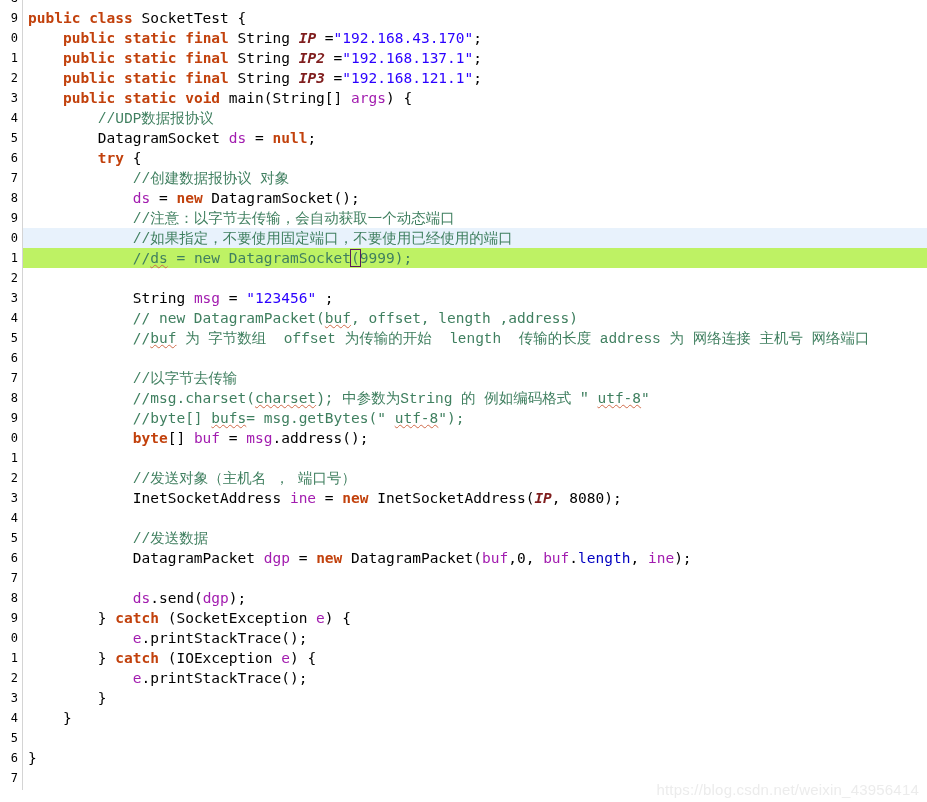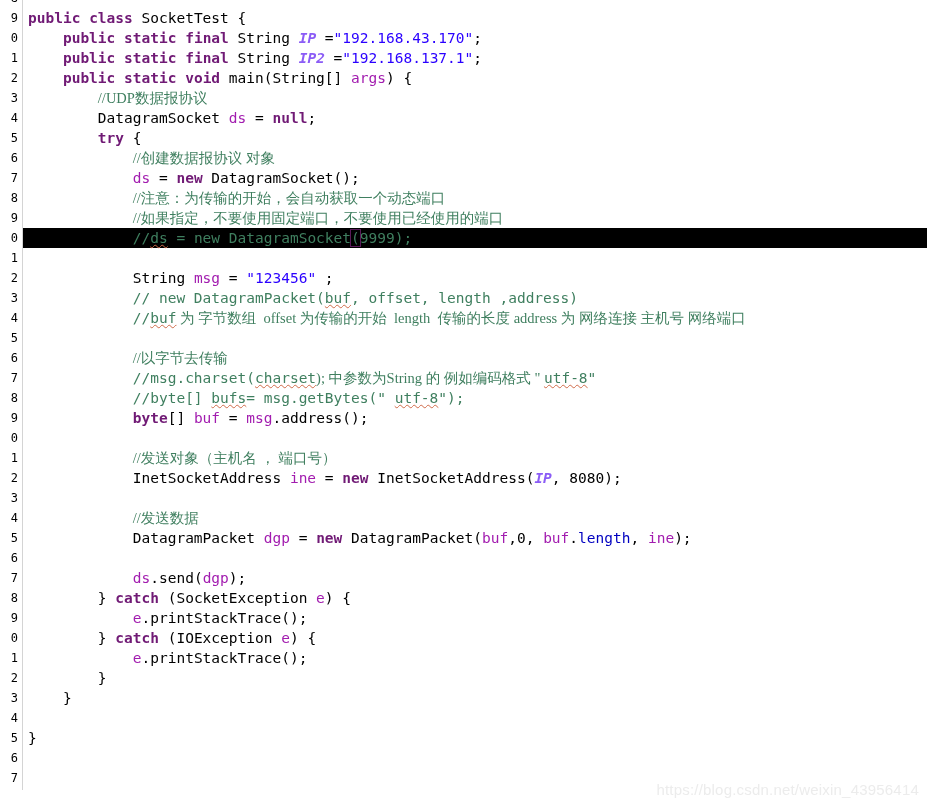--- a/index.html
+++ b/index.html
@@ -58,50 +58,50 @@
   }
   .line {
     height: 20px;
     line-height: 20px;
     font-size: 14.5px;
     white-space: pre;
     padding-left: 5px;
     box-sizing: border-box;
     letter-spacing: 0px;
   }
-  .line.hl { background: #000000; }
+  .line.hl { background: #bef264; }
 
   
   #hl-band {
     position: absolute;
     left: 23px;
     width: 904px;
     height: 20px;
     background: #e8f2fc;
     z-index: 0;
   }
   #hl-band-gutter {
     position: absolute;
     left: 0;
     width: 22px;
     height: 20px;
     background: #e8f2fc;
     z-index: 2;
   }
 
   
-  .kw   { color: #701a75; font-weight: bold; }
+  .kw   { color: #c2410c; font-weight: bold; }
   .plain{ color: #000000; }
   .str  { color: #2a00ff; }
   .cmt  { color: #3f7f5f; }
-  .fld  { color: #8b5cf6; font-weight: bold; font-style: italic; }
+  .fld  { color: #7f1d1d; font-weight: bold; font-style: italic; }
   .fldn { color: #0000c0; }
   .var  { color: #a21caf; }
   .num  { color: #000000; }
-  .cjk  { font-family: Liberation Serif, serif; }
+  .cjk  { font-family: Liberation Mono, monospace; }
 
   
   .sq {
     text-decoration: underline;
     text-decoration-style: wavy;
     text-decoration-color: #d06b4a;
     text-decoration-thickness: 1px;
     text-underline-offset: 1px;
   }
   
@@ -174,27 +174,28 @@
       <div class="gutter-row"><span class="num">6</span></div>
       <div class="gutter-row"><span class="num">7</span></div>
       <div class="gutter-row"></div>
     </div>
 
   <div id="code" style="margin-top: -12px;">
       <div class="line"><span class="plain"></span>&nbsp;</div>
       <div class="line"><span class="plain"></span><span class="kw">public</span><span class="plain"> </span><span class="kw">class</span><span class="plain"> SocketTest {</span></div>
       <div class="line"><span class="plain">    </span><span class="kw">public</span><span class="plain"> </span><span class="kw">static</span><span class="plain"> </span><span class="kw">final</span><span class="plain"> String </span><span class="fld">IP</span><span class="plain"> =</span><span class="str">"192.168.43.170"</span><span class="plain">;</span></div>
       <div class="line"><span class="plain">    </span><span class="kw">public</span><span class="plain"> </span><span class="kw">static</span><span class="plain"> </span><span class="kw">final</span><span class="plain"> String </span><span class="fld">IP2</span><span class="plain"> =</span><span class="str">"192.168.137.1"</span><span class="plain">;</span></div>
+      <div class="line"><span class="plain">    </span><span class="kw">public</span><span class="plain"> </span><span class="kw">static</span><span class="plain"> </span><span class="kw">final</span><span class="plain"> String </span><span class="fld">IP3</span><span class="plain"> =</span><span class="str">"192.168.121.1"</span><span class="plain">;</span></div>
       <div class="line"><span class="plain">    </span><span class="kw">public</span><span class="plain"> </span><span class="kw">static</span><span class="plain"> </span><span class="kw">void</span><span class="plain"> main(String[] </span><span class="var">args</span><span class="plain">) {</span></div>
       <div class="line"><span class="plain">        </span><span class="cmt cjk">//UDP数据报协议</span></div>
       <div class="line"><span class="plain">        </span><span class="plain">DatagramSocket </span><span class="var">ds</span><span class="plain"> = </span><span class="kw">null</span><span class="plain">;</span></div>
       <div class="line"><span class="plain">        </span><span class="kw">try</span><span class="plain"> {</span></div>
       <div class="line"><span class="plain">            </span><span class="cmt cjk">//创建数据报协议 对象</span></div>
       <div class="line"><span class="plain">            </span><span class="var">ds</span><span class="plain"> = </span><span class="kw">new</span><span class="plain"> DatagramSocket();</span></div>
-      <div class="line"><span class="plain">            </span><span class="cmt cjk">//注意：为传输的开始，会自动获取一个动态端口</span></div>
+      <div class="line"><span class="plain">            </span><span class="cmt cjk">//注意：以字节去传输，会自动获取一个动态端口</span></div>
       <div class="line"><span class="plain">            </span><span class="cmt cjk">//如果指定，不要使用固定端口，不要使用已经使用的端口</span></div>
       <div class="line hl"><span class="plain">            </span><span class="cmt">//</span><span class="cmt sq">ds</span><span class="cmt"> = new DatagramSocket</span><span class="cmt brkt">(</span><span class="cmt">9999);</span></div>
       <div class="line"><span class="plain"></span>&nbsp;</div>
       <div class="line"><span class="plain">            </span><span class="plain">String </span><span class="var">msg</span><span class="plain"> = </span><span class="str">"123456"</span><span class="plain"> ;</span></div>
       <div class="line"><span class="plain">            </span><span class="cmt">// new DatagramPacket(</span><span class="cmt sq">buf</span><span class="cmt">, offset, length ,address)</span></div>
       <div class="line"><span class="plain">            </span><span class="cmt">//</span><span class="cmt sq">buf</span><span class="cmt cjk"> 为 字节数组  offset 为传输的开始  length  传输的长度 address 为 网络连接 主机号 网络端口</span></div>
       <div class="line"><span class="plain"></span>&nbsp;</div>
       <div class="line"><span class="plain">            </span><span class="cmt cjk">//以字节去传输</span></div>
       <div class="line"><span class="plain">            </span><span class="cmt">//msg.charset(</span><span class="cmt sq">charset</span><span class="cmt cjk">); 中参数为String 的 例如编码格式 " </span><span class="cmt sq">utf-8</span><span class="cmt">"</span></div>
       <div class="line"><span class="plain">            </span><span class="cmt">//byte[] </span><span class="cmt sq">bufs</span><span class="cmt">= msg.getBytes(" </span><span class="cmt sq">utf-8</span><span class="cmt">");</span></div>

